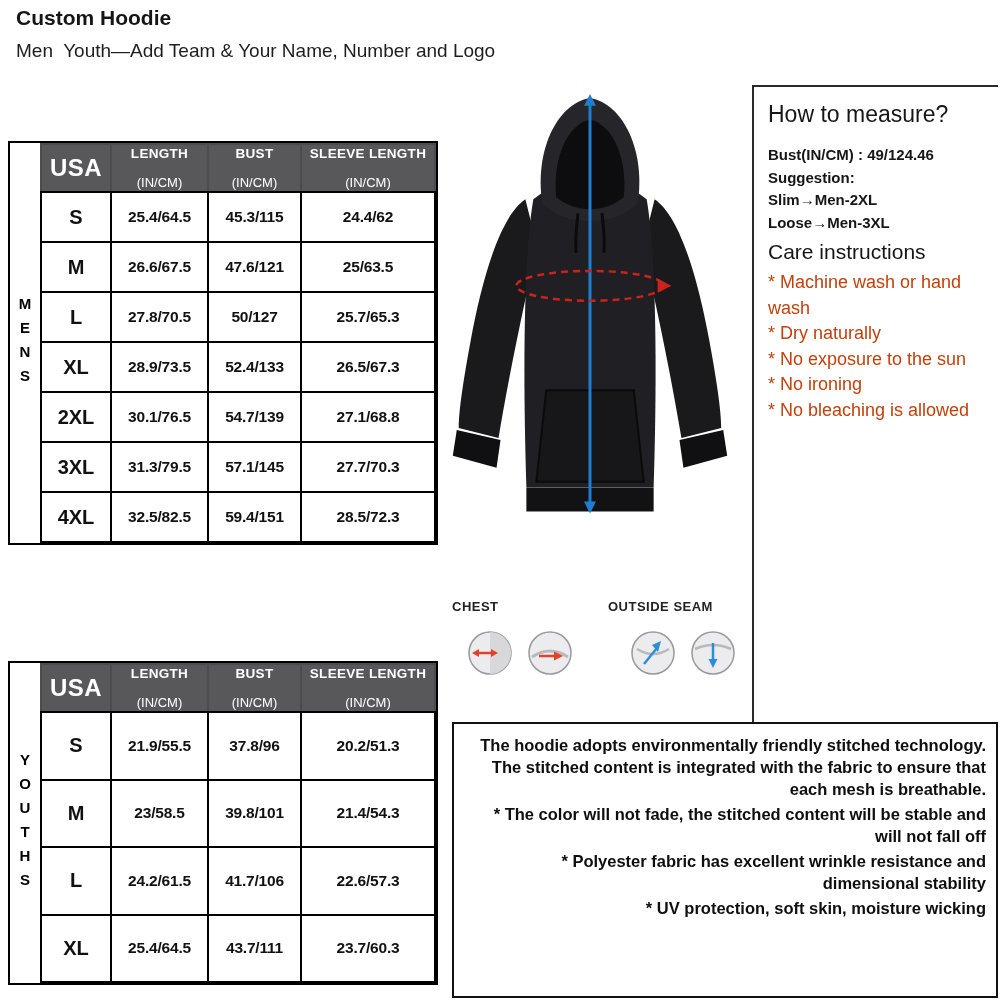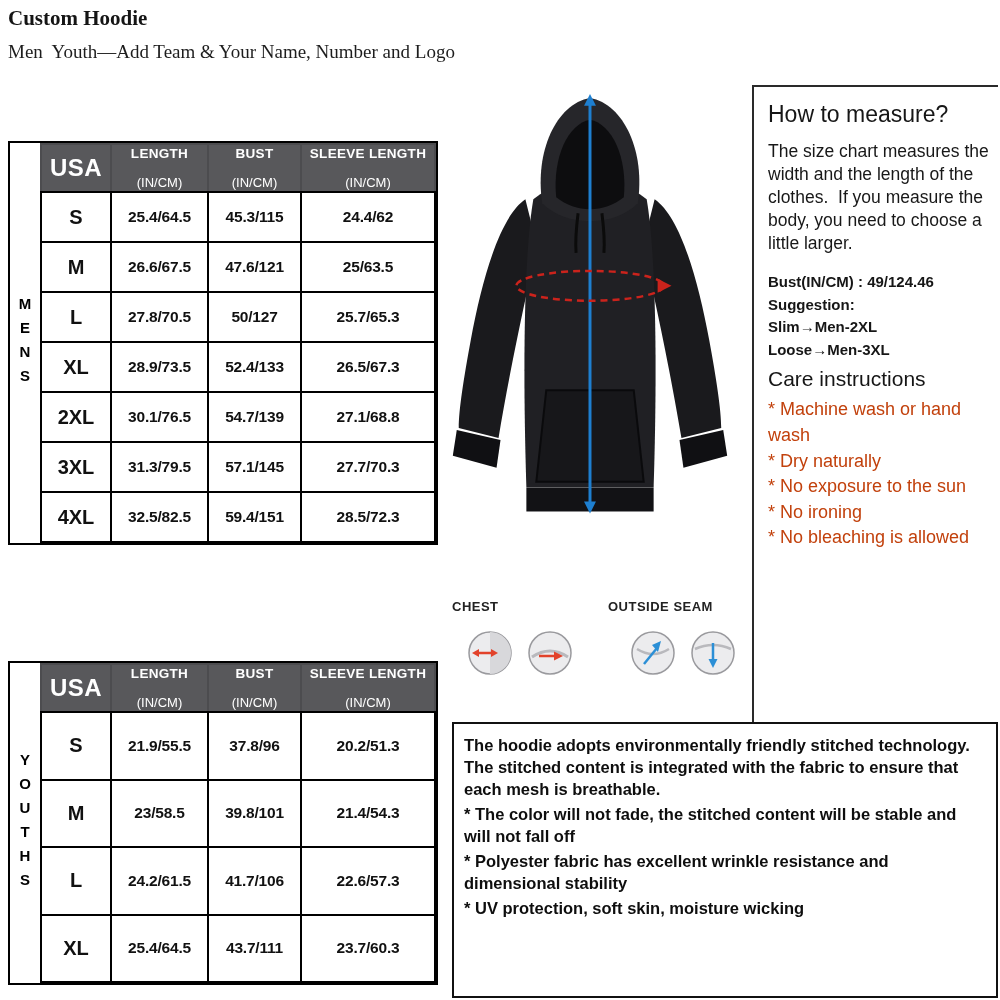--- a/index.html
+++ b/index.html
@@ -1,21 +1,21 @@
 <!DOCTYPE html>
 <html><head>
 <meta charset="utf-8">
 <style>
   * { margin:0; padding:0; box-sizing:border-box; }
   body { background:#fff; }
   .page { position:relative; width:1000px; height:1000px; background:#fff; overflow:hidden;
           font-family:"Liberation Sans", sans-serif; color:#111; }
 
   
-  .header { position:absolute; left:8px; top:6px;font-family:Liberation Serif, serif; }
+  .header { position:absolute; left:16px; top:6px; }
   .title { font-size:21px; font-weight:bold; color:#151515; }
   .subtitle { font-size:19px; margin-top:10px; color:#1d1d1d; white-space:pre-wrap; }
 
   
   .size-section { position:absolute; display:flex; border:2px solid #000; background:#fff; }
   .size-section.mens { left:8px; top:141px; width:430px; height:404px; }
   .size-section.youths { left:8px; top:661px; width:430px; height:324px; }
   .vlabel { width:30px; display:flex; align-items:center; justify-content:center;
             font-weight:bold; font-size:15px; writing-mode:vertical-lr; text-orientation:upright;
             letter-spacing:7px; color:#000; }
@@ -43,21 +43,21 @@
                    padding:14px 6px 8px 14px; }
   .htm-title { font-size:23px; font-weight:500; color:#161616; }
   .htm-body { font-size:17.5px; line-height:1.32; margin-top:12px; color:#181818; white-space:pre-wrap; }
   .eg-block { margin-top:16px; font-size:15px; font-weight:bold; line-height:1.5; color:#161616; }
   .care-title { font-size:21px; font-weight:500; margin-top:6px; color:#161616; }
   .care-list { margin-top:6px; font-size:18px; line-height:1.42; color:#c2410c; }
 
   
   .product-panel { position:absolute; left:452px; top:722px; width:546px; height:276px;
                    border:2px solid #111; padding:8px 10px; font-size:16.5px; font-weight:bold;
-                   line-height:1.33; color:#0e0e0e; }
+                   line-height:1.33; color:#0e0e0e;text-align:right; }
   .product-panel p { margin:3px 0; }
 </style>
 </head>
 <body>
 
 <div class="page">
 
   <div class="header">
     <div class="title">Custom Hoodie</div>
     <div class="subtitle">Men  Youth—Add Team &amp; Your Name, Number and Logo</div>
@@ -253,21 +253,20 @@
         <circle cx="24" cy="24" r="21" fill="#ececee" stroke="#9a9a9e" stroke-width="1.5"></circle>
         <path d="M6,20 Q24,12 42,20" stroke="#b9b9bd" fill="none" stroke-width="2.5"></path>
         <line x1="24" y1="14" x2="24" y2="31" stroke="#2b8fd6" stroke-width="2.5"></line>
         <polygon points="24,39 19.5,30 28.5,30" fill="#2b8fd6"></polygon>
       </svg>
     </div>
   </div>
 
   <div class="measure-panel">
     <div class="htm-title">How to measure?</div>
-    <div class="htm-body">The size chart measures the width and the length of the clothes.  If you measure the body, you need to choose a little larger.</div>
     <div class="eg-block">
       <div>Bust(IN/CM) : 49/124.46</div>
       <div>Suggestion:</div>
       <div>Slim→Men-2XL</div>
       <div>Loose→Men-3XL</div>
     </div>
     <div class="care-title">Care instructions</div>
     <div class="care-list">
       <div>* Machine wash or hand wash</div>
       <div>* Dry naturally</div>

